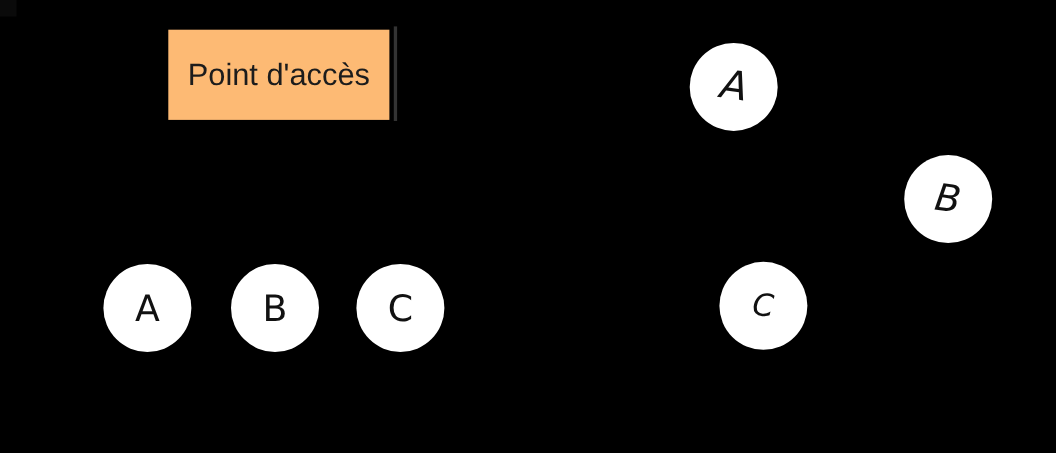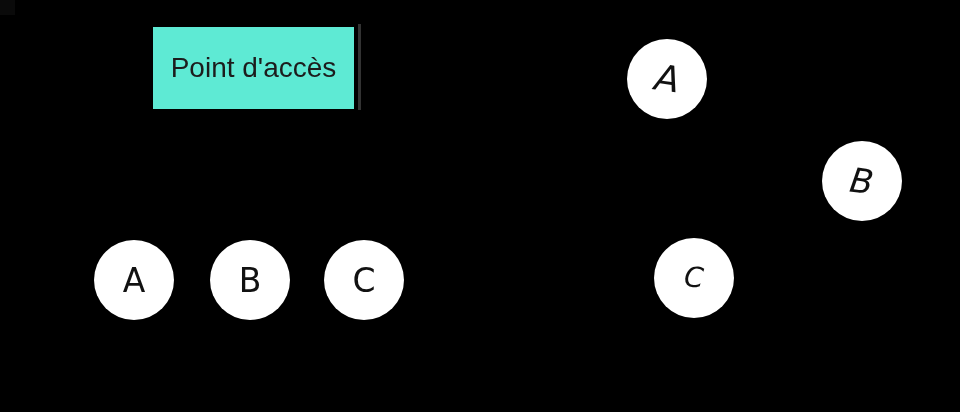--- a/index.html
+++ b/index.html
@@ -27,21 +27,21 @@
     height: 15px;
     background: #0a0a0a;
   }
 
   .ap-box {
     position: absolute;
     left: 153px;
     top: 27px;
     width: 201px;
     height: 82px;
-    background: #5eead4;
+    background: #fdba74;
     display: flex;
     align-items: center;
     justify-content: center;
   }
 
   .ap-box .ap-label {
     font-family: "Liberation Sans", "DejaVu Sans", sans-serif;
     font-size: 28px;
     color: #1c1c1c;
     white-space: nowrap;

